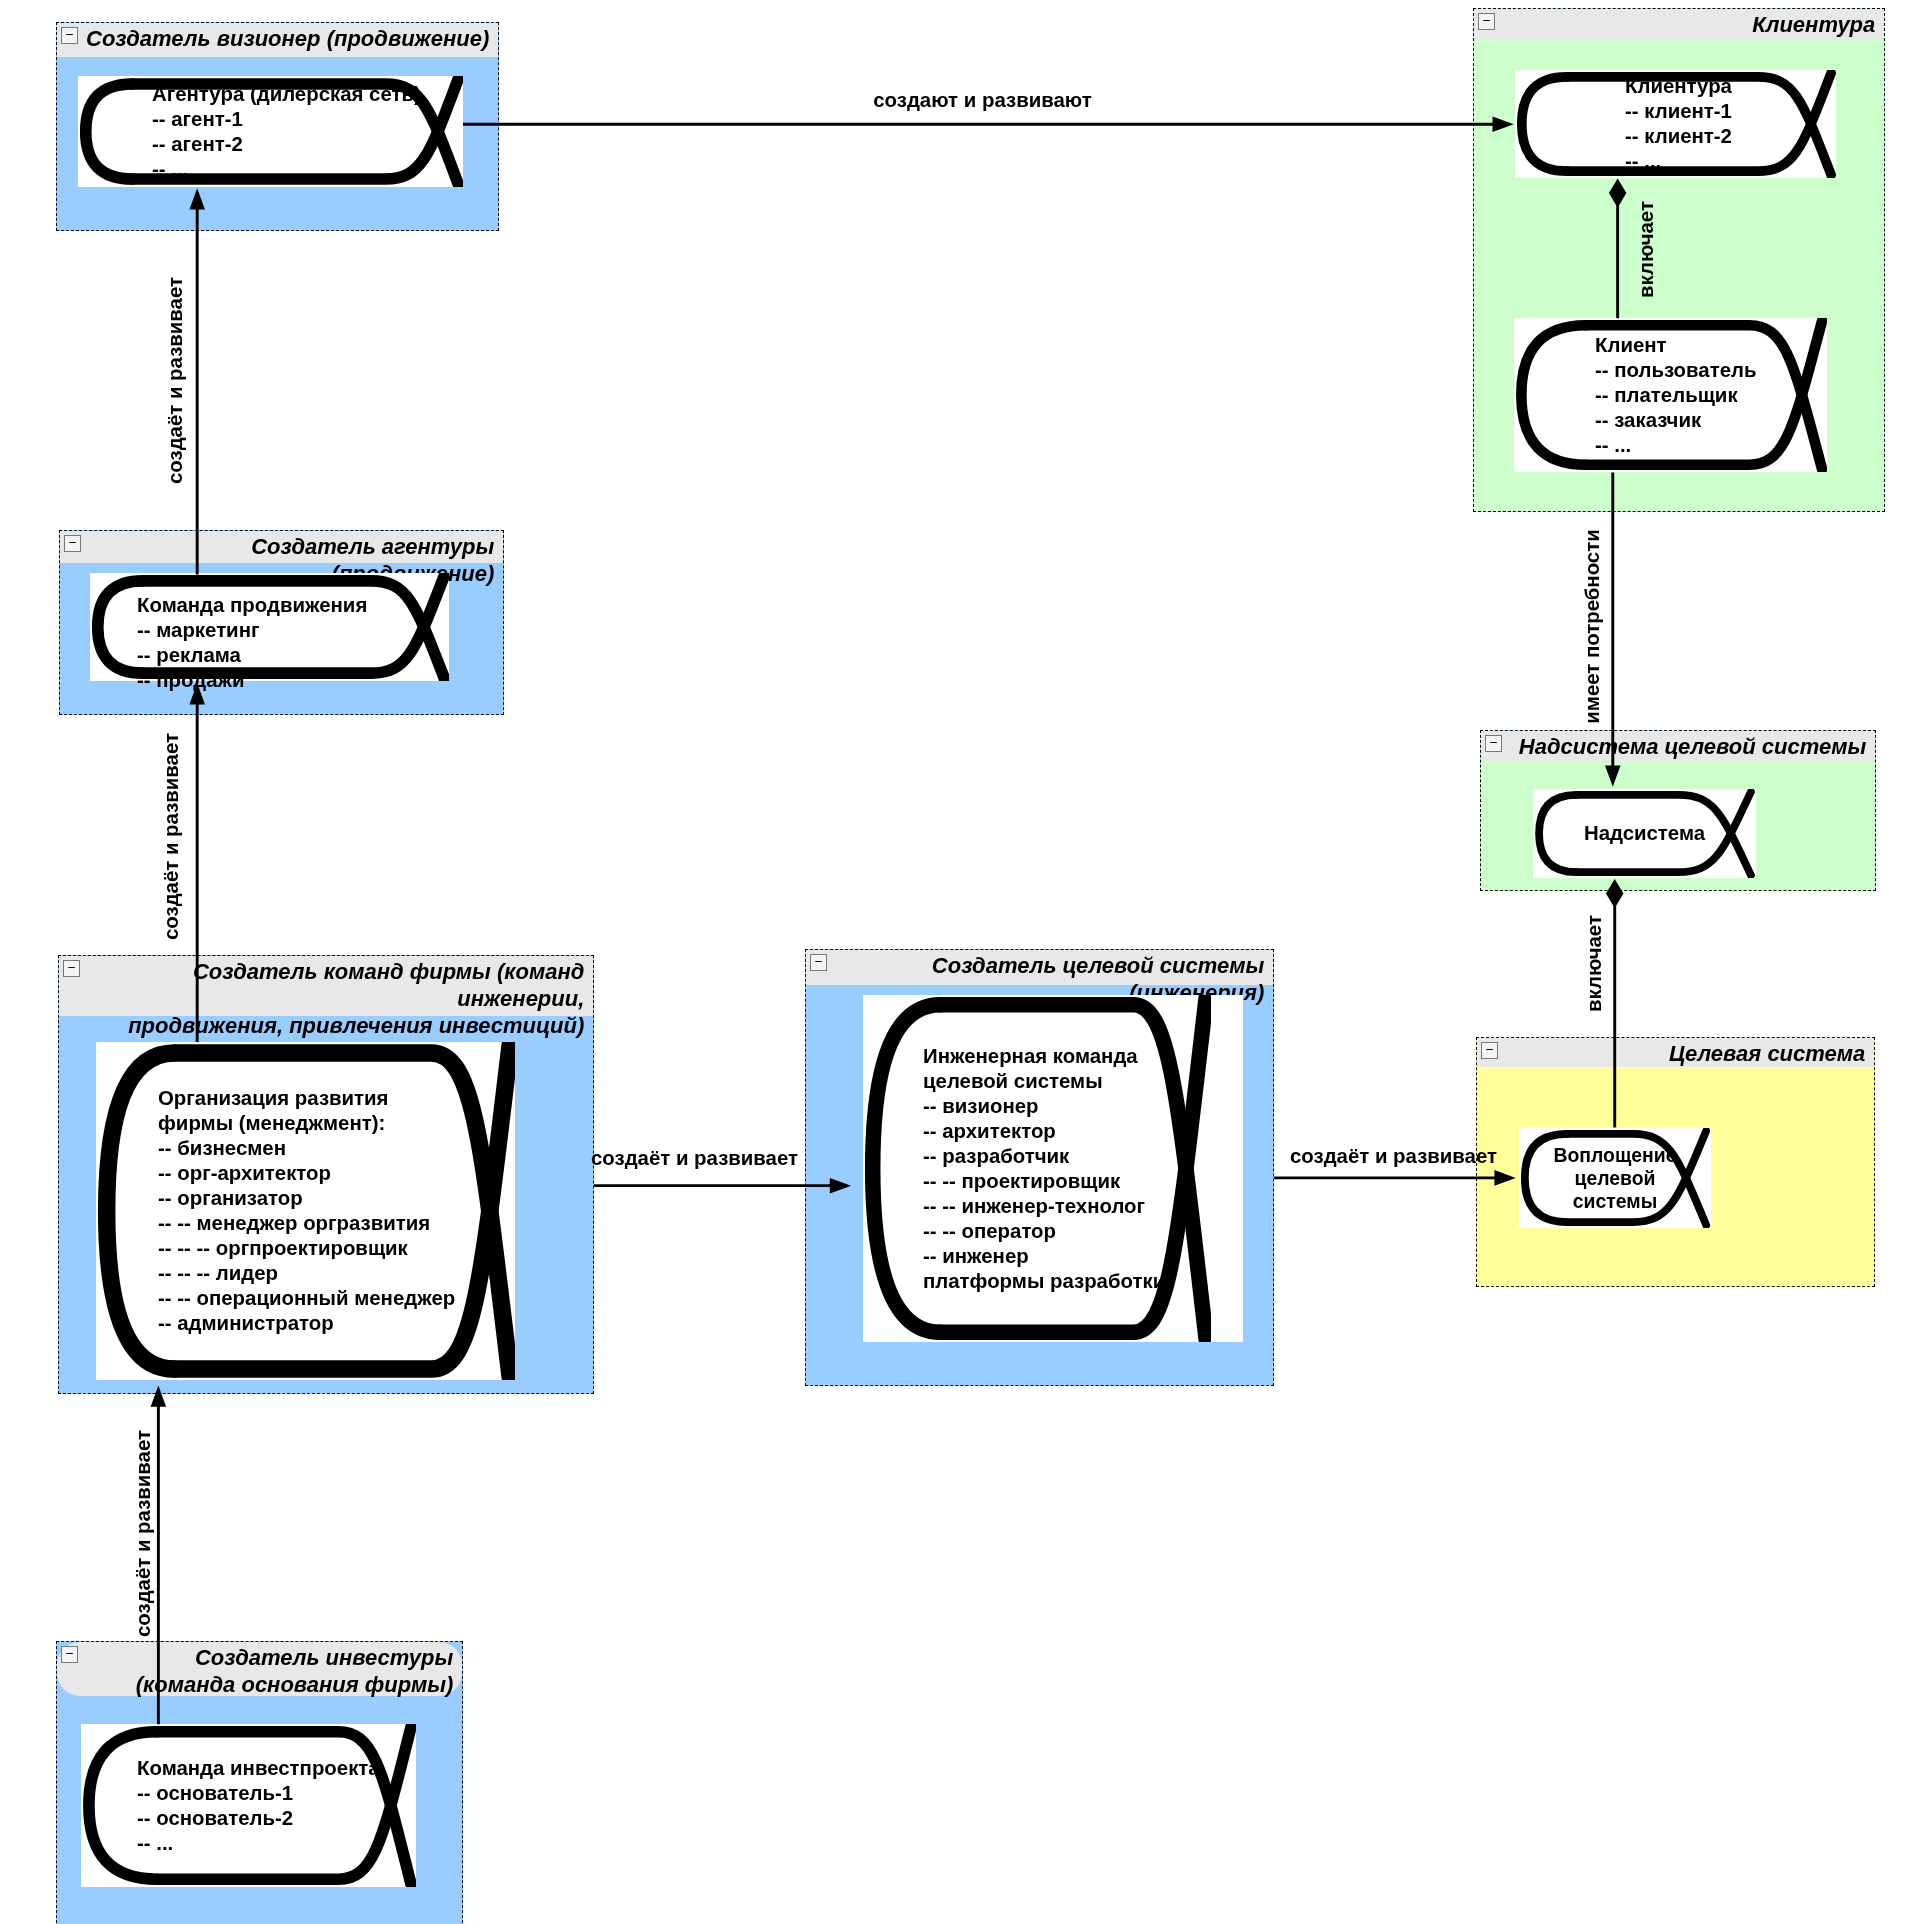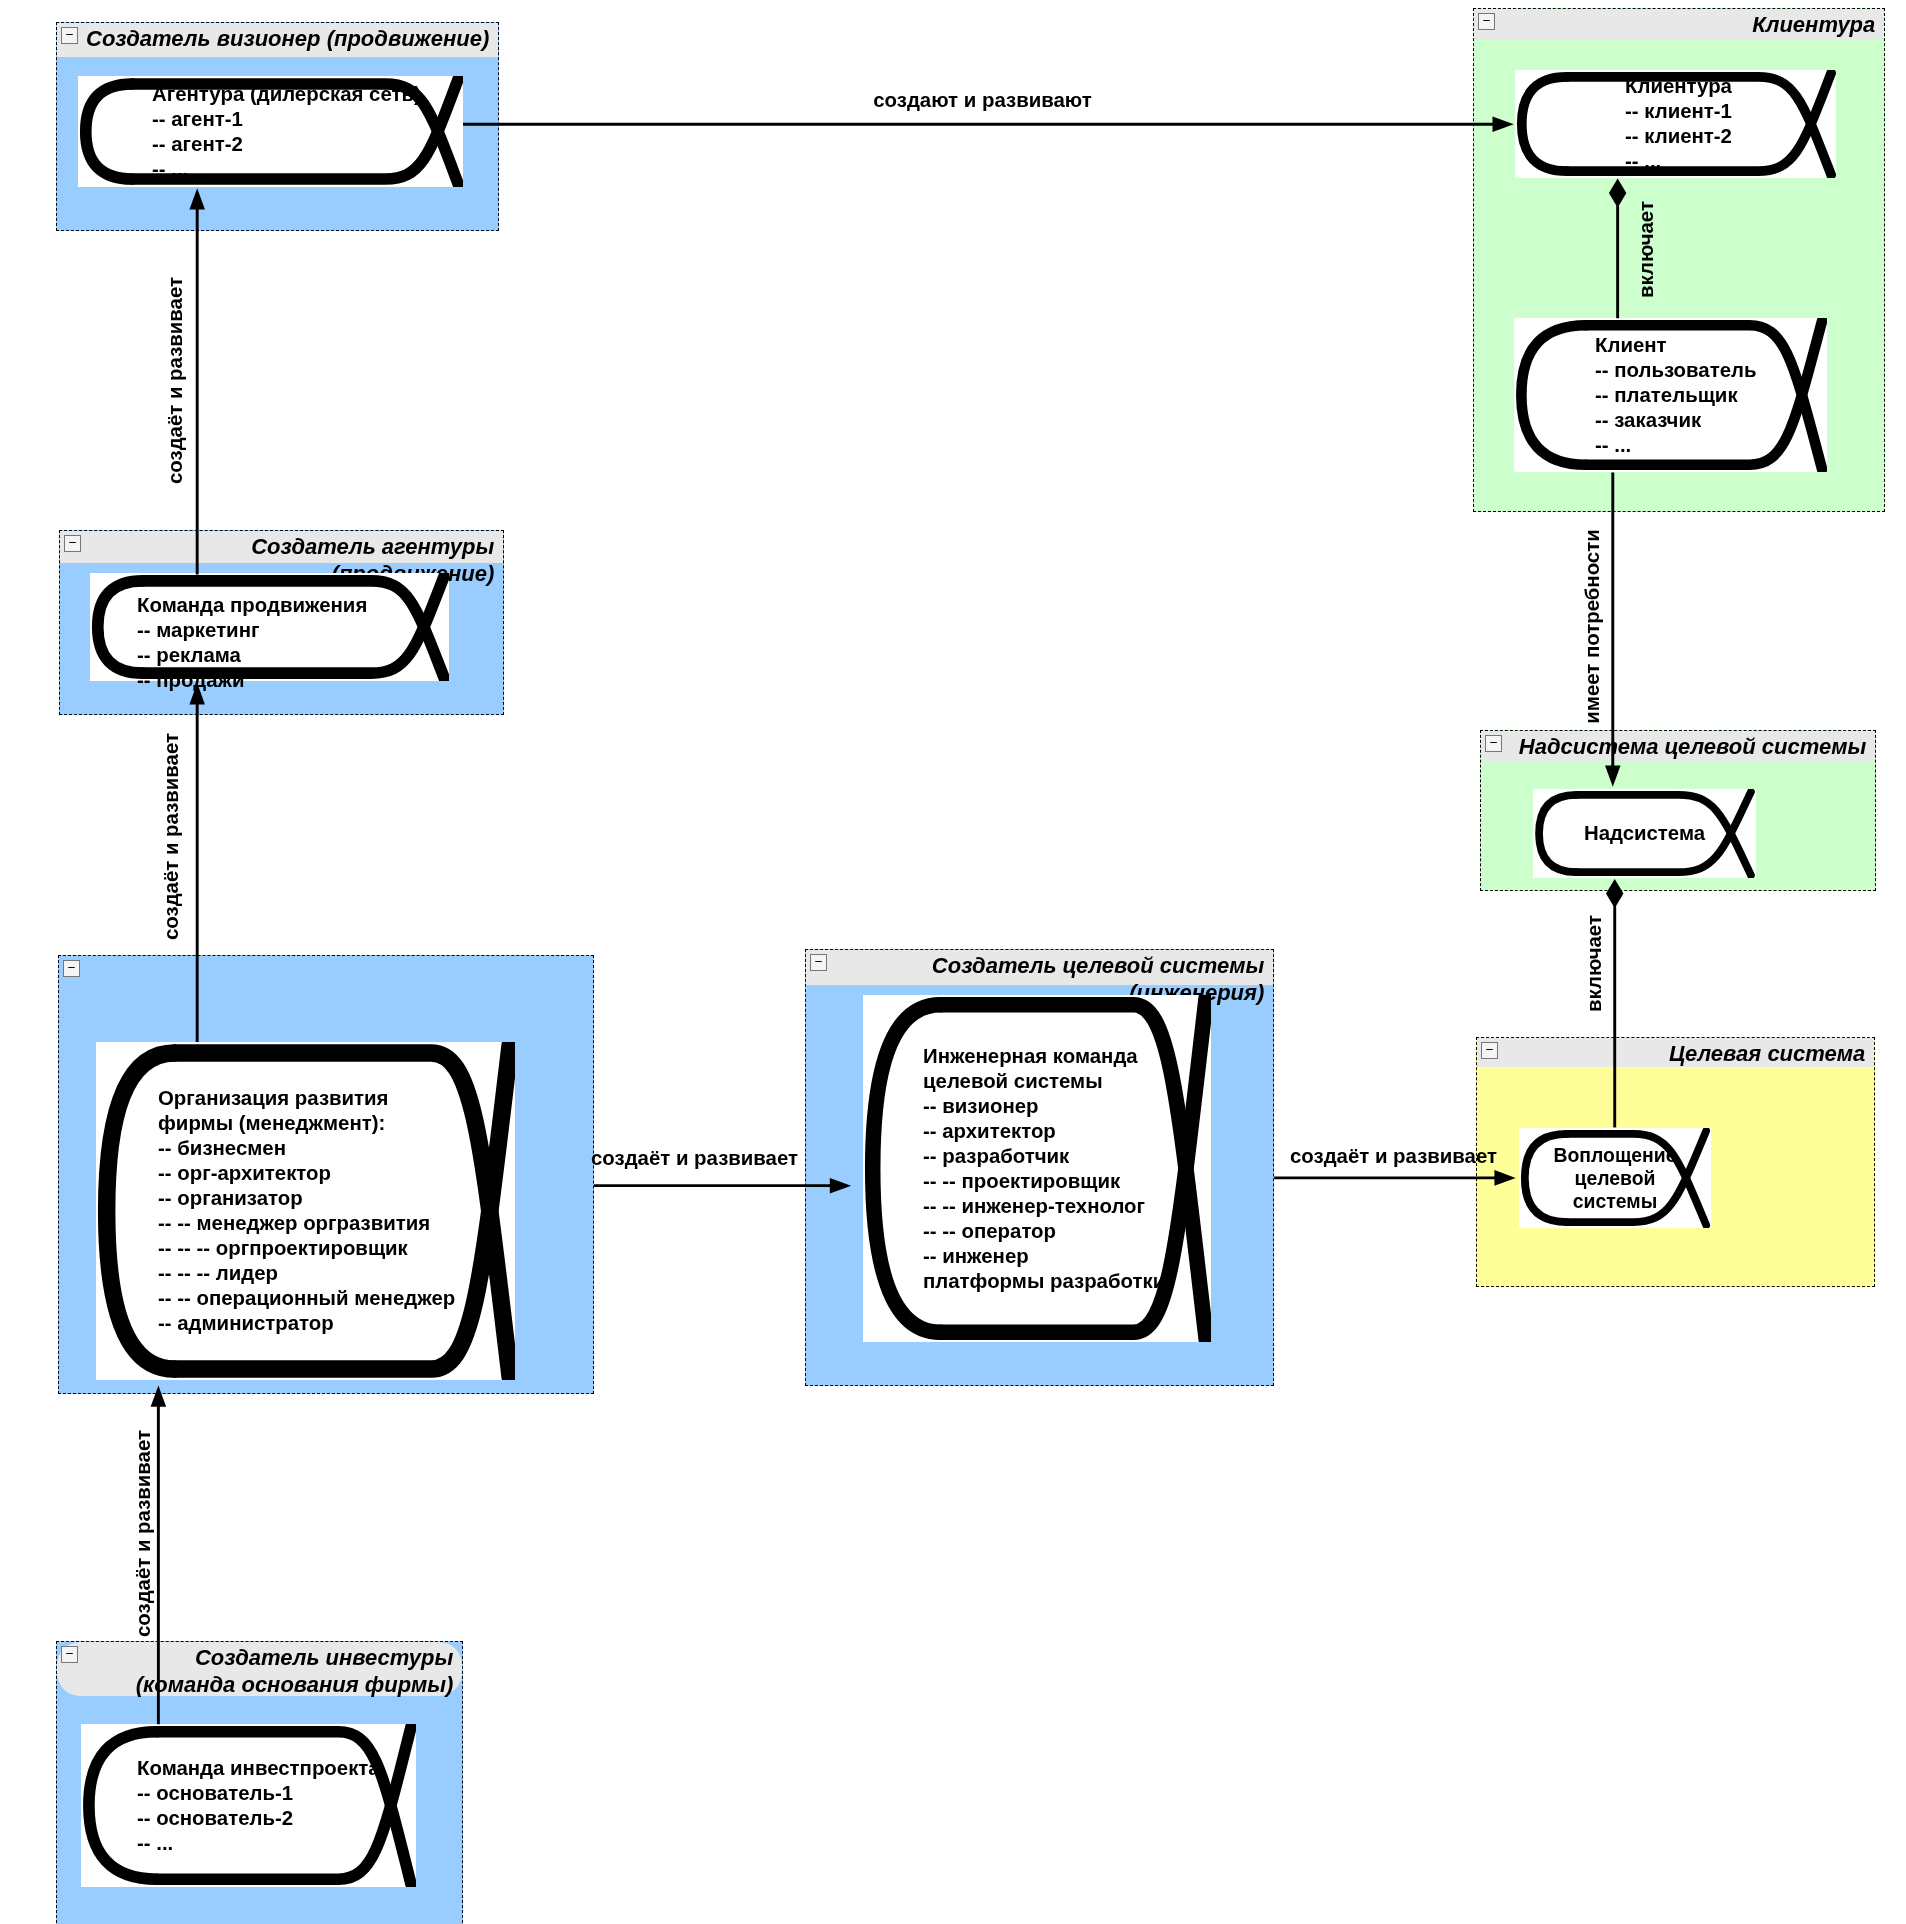--- a/index.html
+++ b/index.html
@@ -30,20 +30,22 @@
     <div class="titlebar" style="height: 34px; background: rgb(232, 232, 232);">Создатель визионер (продвижение)</div>
     <div class="collapse">−</div>
   </div>
 
   <div class="group" style="left: 59px; top: 530px; width: 445px; height: 185px; background: rgb(153, 204, 255);">
     <div class="titlebar" style="height: 32px; background: rgb(232, 232, 232);">Создатель агентуры (продвижение)</div>
     <div class="collapse">−</div>
   </div>
 
   <div class="group" style="left: 58px; top: 955px; width: 536px; height: 439px; background: rgb(153, 204, 255);">
+    <div class="titlebar" style="height: 60px; background: rgb(232, 232, 232);">Создатель команд фирмы (команд инженерии,
+продвижения, привлечения инвестиций)</div>
     <div class="collapse">−</div>
   </div>
 
   <div class="group" style="left: 805px; top: 949px; width: 469px; height: 437px; background: rgb(153, 204, 255);">
     <div class="titlebar" style="height: 35px; background: rgb(232, 232, 232);">Создатель целевой системы (инженерия)</div>
     <div class="collapse">−</div>
   </div>
 
   <div class="group" style="left: 1473px; top: 7.8px; width: 412px; height: 504px; background: rgb(204, 255, 204);">
     <div class="titlebar" style="height: 31px; background: rgb(232, 232, 232);">Клиентура</div>
@@ -101,21 +103,21 @@
 -- бизнесмен
 -- орг-архитектор
 -- организатор
 -- -- менеджер оргразвития
 -- -- -- оргпроектировщик
 -- -- -- лидер
 -- -- операционный менеджер
 -- администратор</div>
   </div>
 
-  <div class="fishbox" style="left:863px;top:995px;width:348px;height:347px;">
+  <div class="fishbox" style="left:863px;top:995px;width:380px;height:347px;">
     <svg viewBox="0 0 359 358" width="348" height="347">
         <path d="M 80 10 L 279 10 C 317 10 325 107.39999999999999 354 355" fill="none" stroke="#000" stroke-width="16" stroke-linecap="round"></path>
         <path d="M 80 348 L 279 348 C 317 348 325 250.6 354 3" fill="none" stroke="#000" stroke-width="16" stroke-linecap="round"></path>
         <path d="M 80 10 Q 10 10 10 179 Q 10 348 80 348" fill="none" stroke="#000" stroke-width="16" stroke-linecap="round"></path>
       </svg>
     <div class="fishtext" style="padding-left:60px;">Инженерная команда
 целевой системы
 -- визионер
 -- архитектор
 -- разработчик

